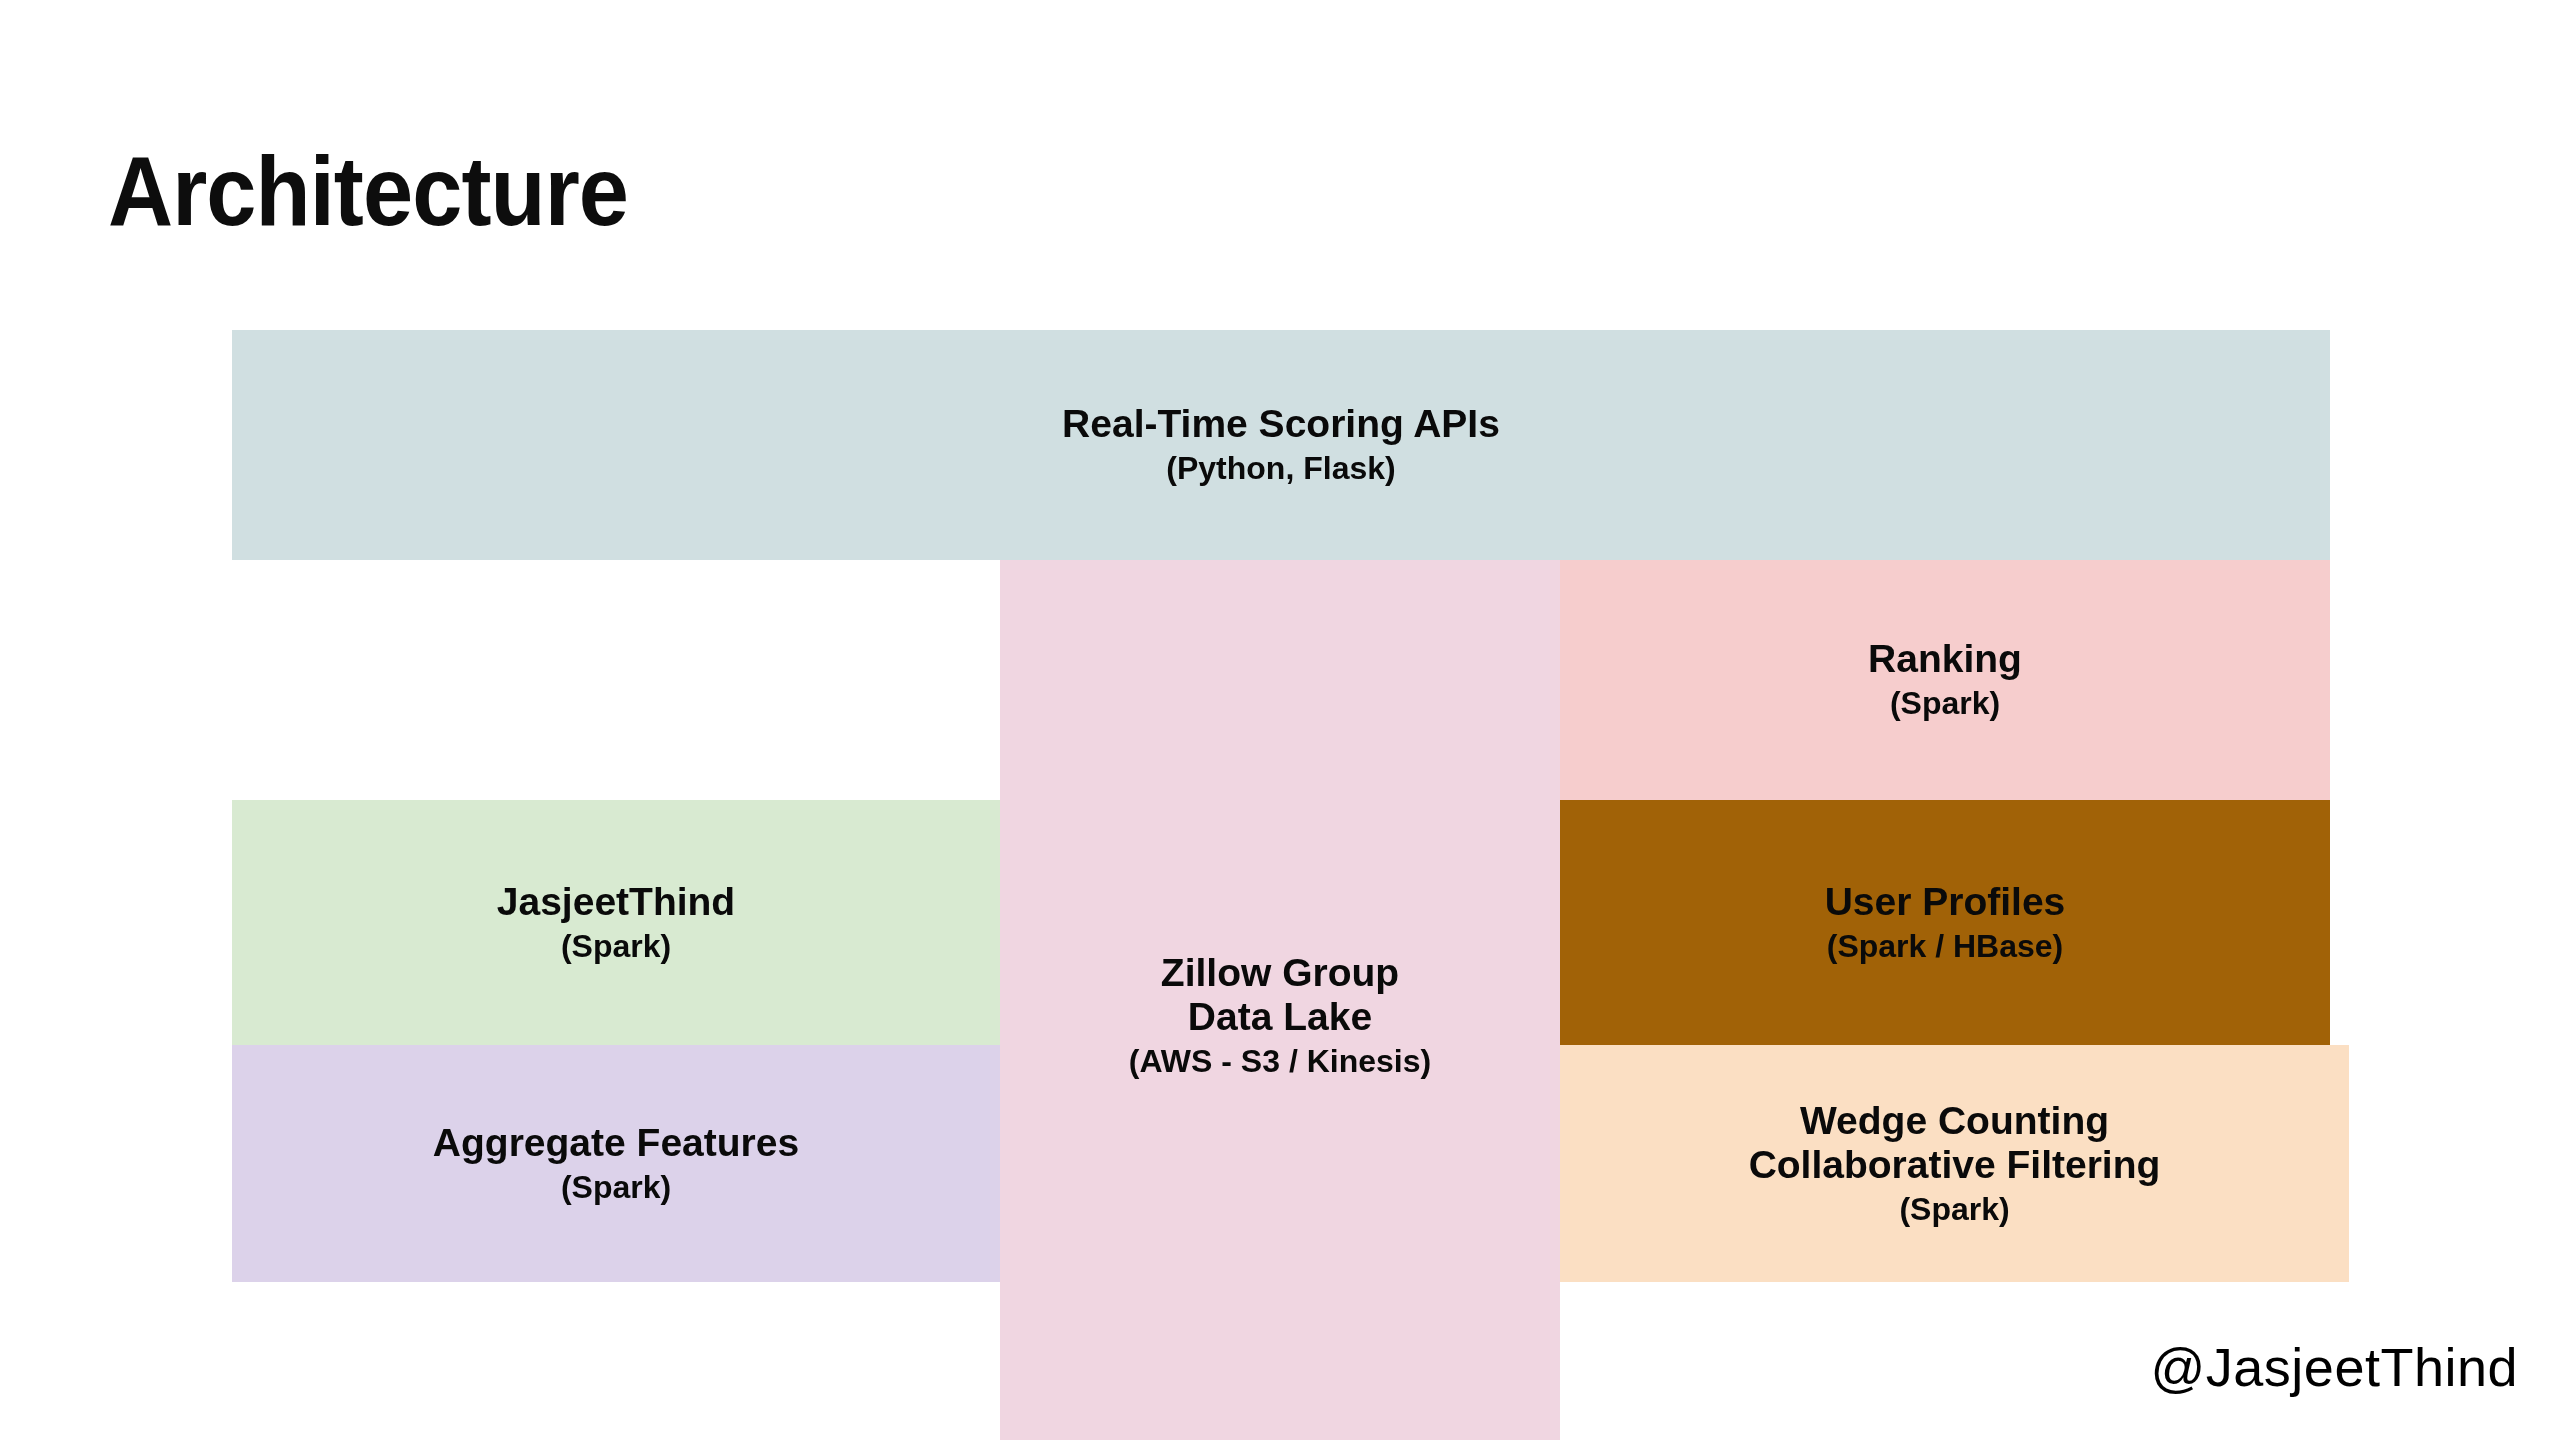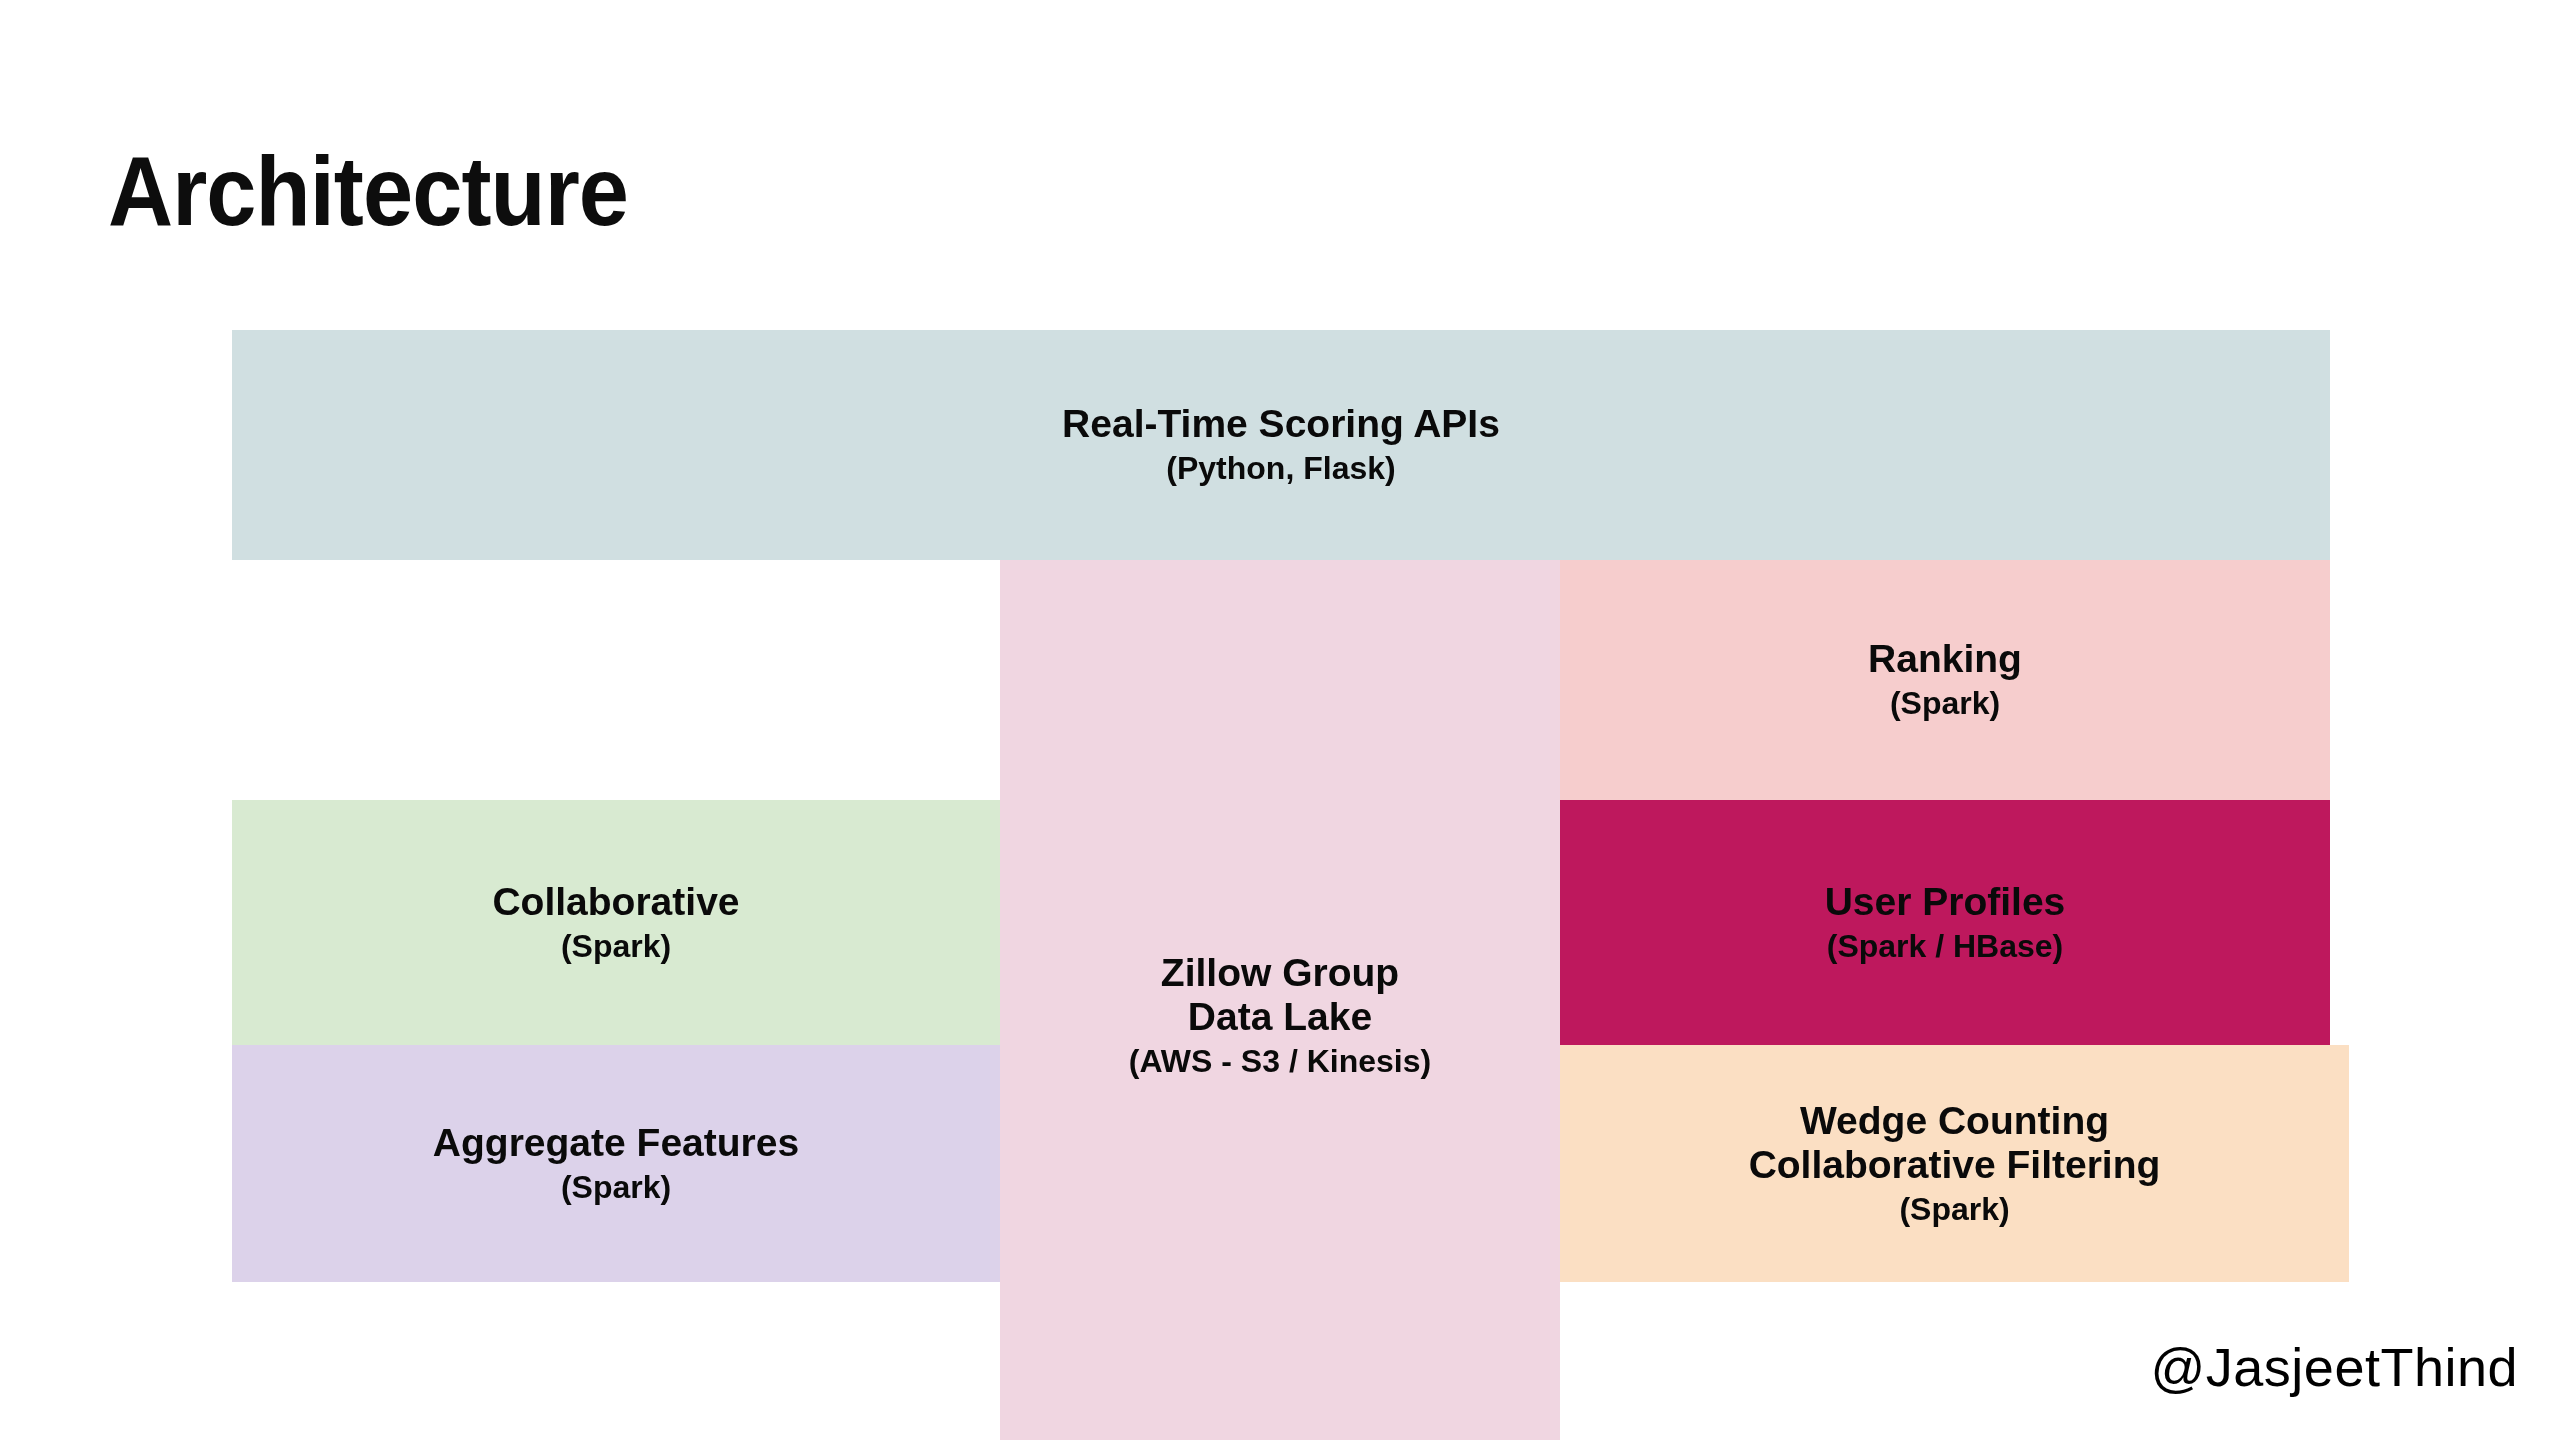--- a/index.html
+++ b/index.html
@@ -107,41 +107,41 @@
 
 <div class="diagram">
 
   <div class="block" id="blk-api" style="background: rgb(208, 223, 225);">
     <div class="b-title">Real-Time Scoring APIs</div>
     <div class="b-sub">(Python, Flask)</div>
   </div>
 
 
   <div class="block" id="blk-feat" style="background: rgb(216, 234, 209);">
-    <div class="b-title">Collaborative</div>
+    <div class="b-title">JasjeetThind</div>
     <div class="b-sub">(Spark)</div>
   </div>
 
   <div class="block" id="blk-agg" style="background: rgb(220, 210, 234);">
     <div class="b-title">Aggregate Features</div>
     <div class="b-sub">(Spark)</div>
   </div>
 
   <div class="block" id="blk-lake" style="background: rgb(240, 214, 225);">
     <div class="b-title two-line">Zillow Group</div>
     <div class="b-title two-line">Data Lake</div>
     <div class="b-sub">(AWS - S3 / Kinesis)</div>
   </div>
 
   <div class="block" id="blk-rank" style="background: rgb(246, 205, 205);">
     <div class="b-title">Ranking</div>
     <div class="b-sub">(Spark)</div>
   </div>
 
-  <div class="block" id="blk-profiles" style="background: #be185d;">
+  <div class="block" id="blk-profiles" style="background: #a16207;">
     <div class="b-title">User Profiles</div>
     <div class="b-sub">(Spark / HBase)</div>
   </div>
 
   <div class="block" id="blk-wedge" style="background: rgb(251, 223, 195);">
     <div class="b-title two-line">Wedge Counting</div>
     <div class="b-title two-line">Collaborative Filtering</div>
     <div class="b-sub">(Spark)</div>
   </div>
 

